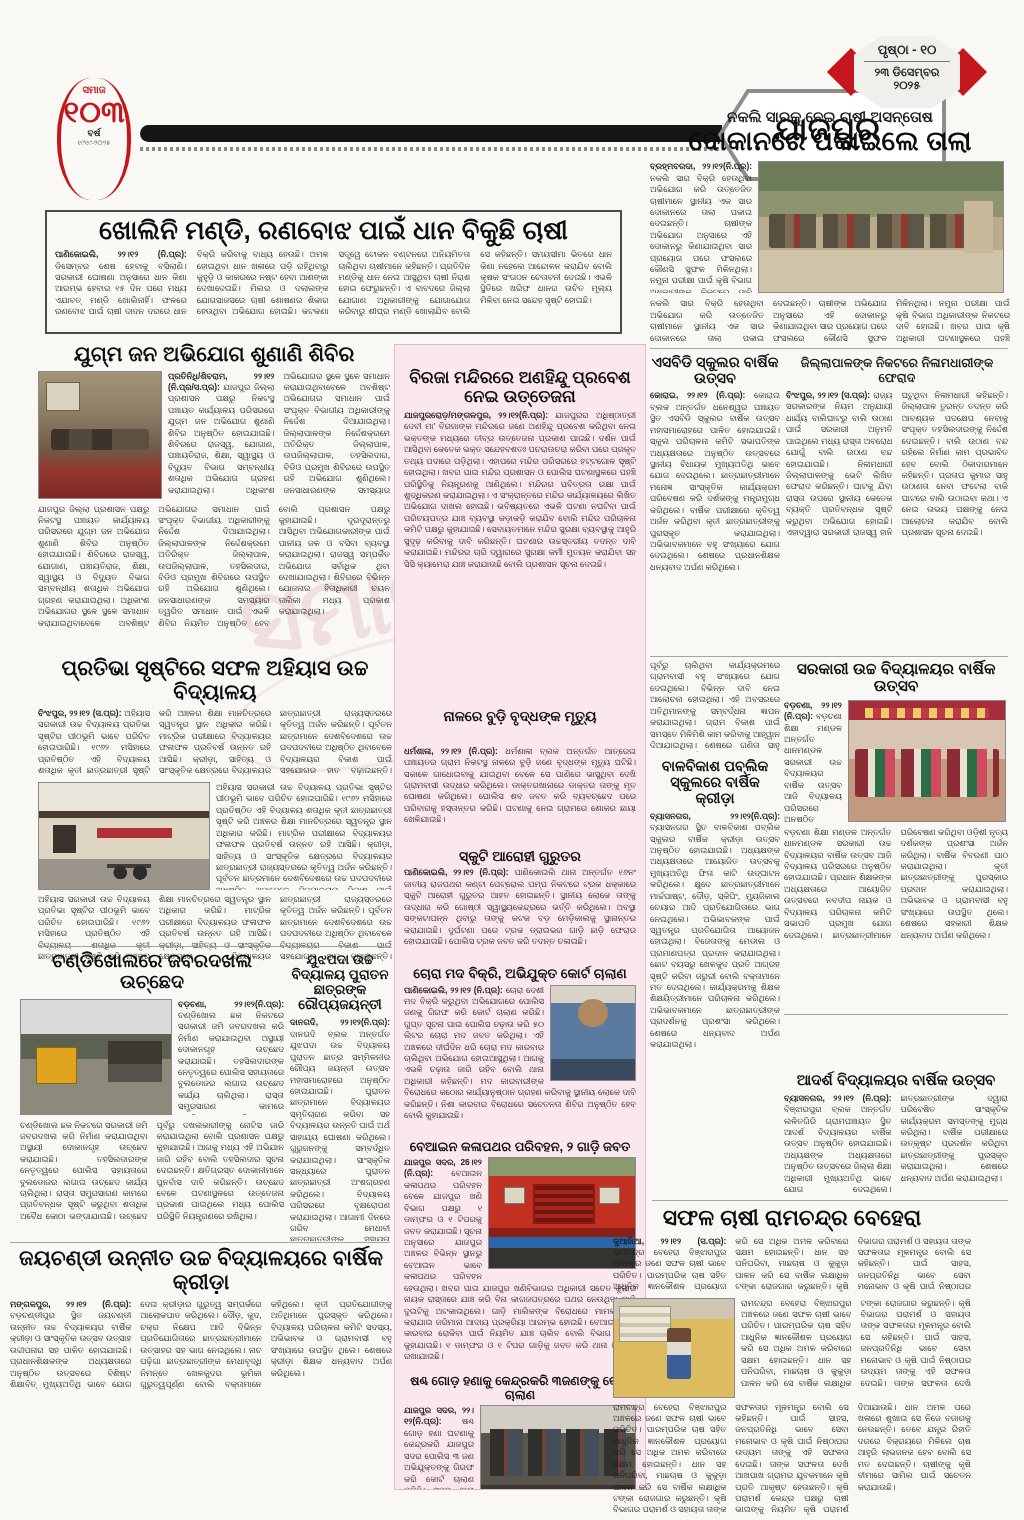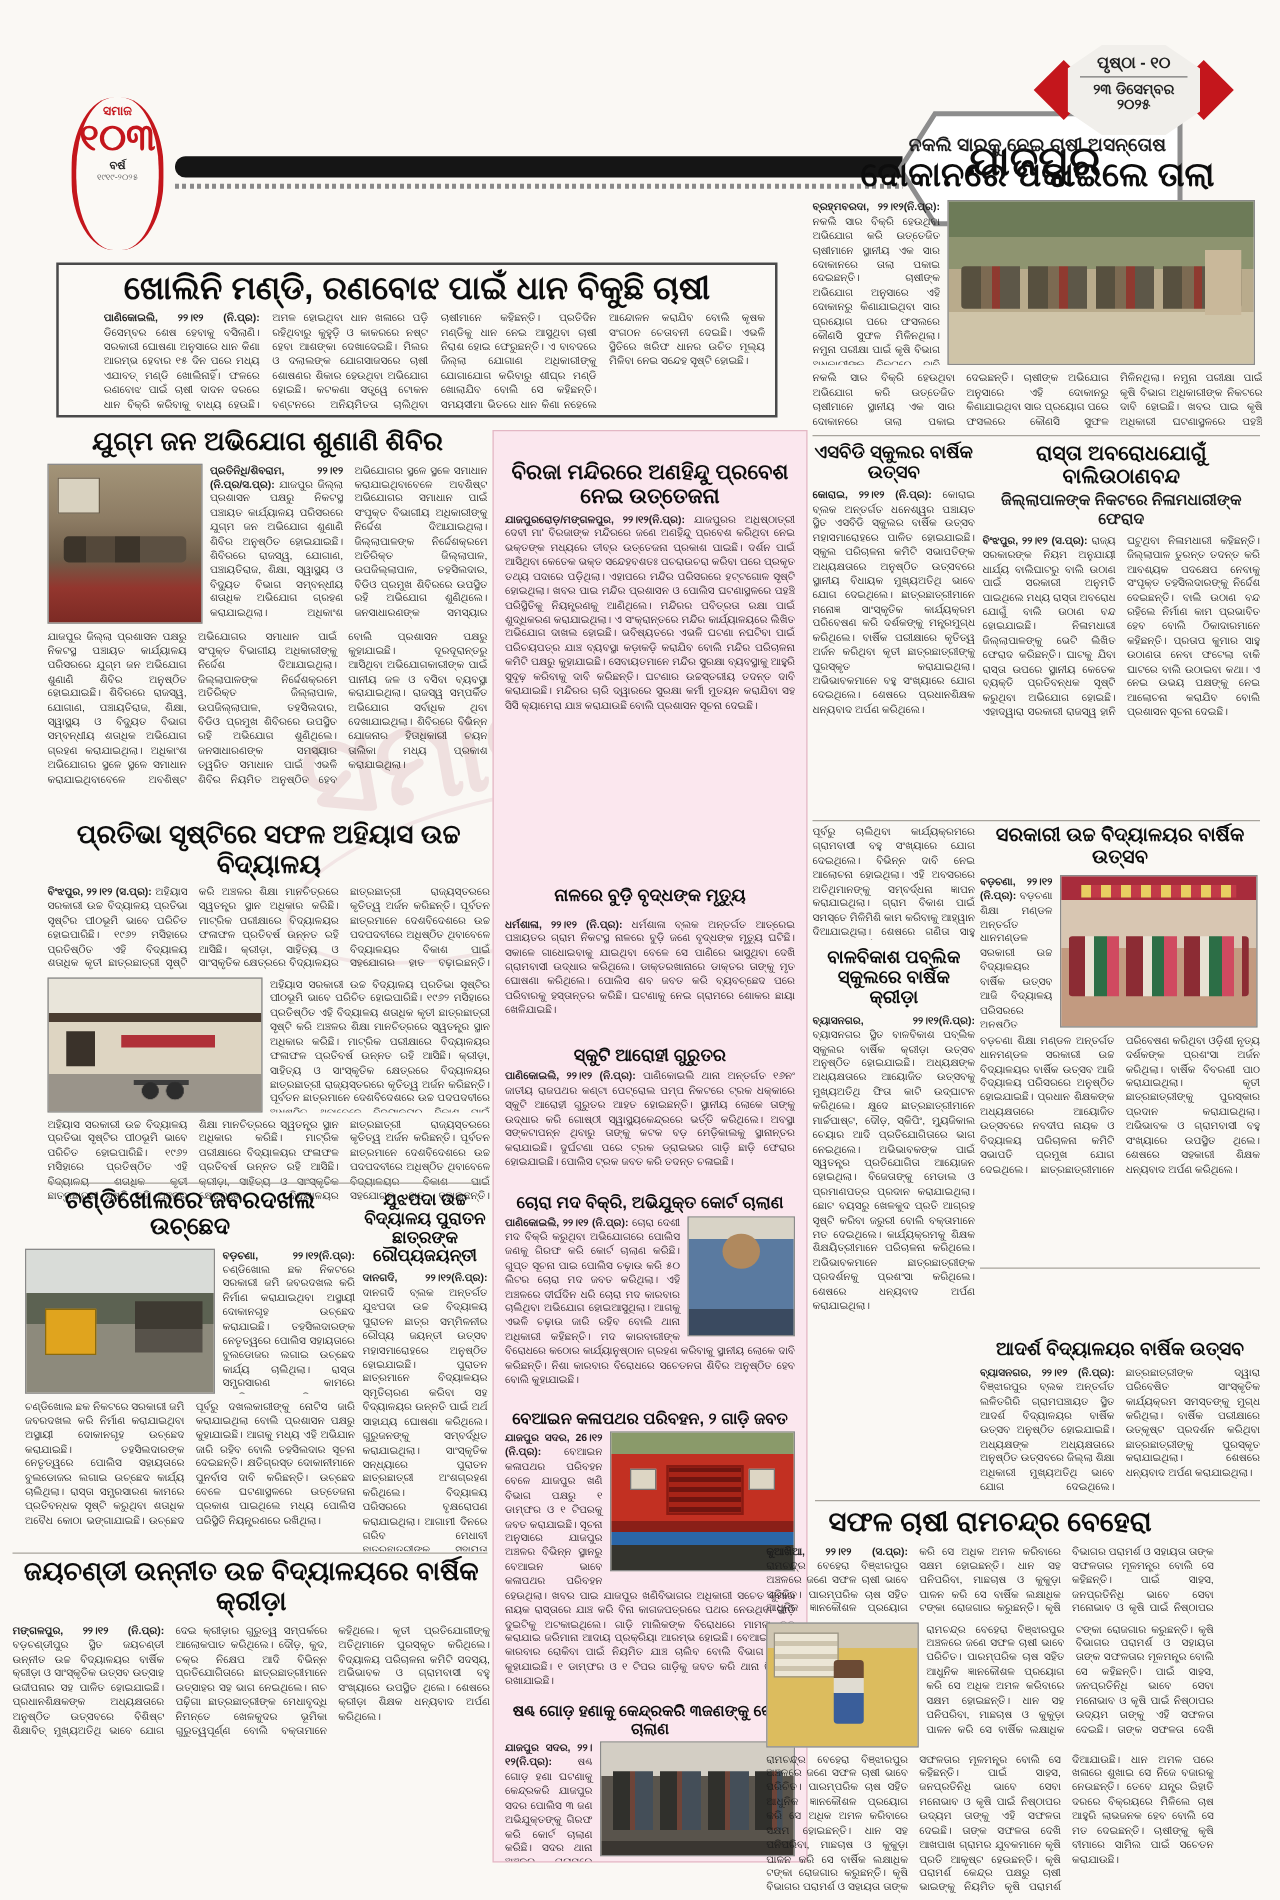--- a/index.html
+++ b/index.html
@@ -57,21 +57,21 @@
       <div style="font-size:11.5px;font-weight:700;padding-top:4px;">୨୩ ଡିସେମ୍ବର</div>
       <div style="font-size:11.5px;font-weight:700;">୨୦୨୫</div>
     </div>
   </div>
 
   <div class="wm" style="left:240px;top:555px;font-size:92px;">ସମାଜ</div>
   <div class="wm-arc" style="left:225px;top:640px;width:330px;height:115px;"></div>
 
   <section class="abs" style="left:45px;top:210px;width:577px;height:124px;border:2px solid #4a4a4a;box-sizing:border-box;padding:4px 8px;background:#fbf9f5;">
     <h2 class="hl" style="font-size:26px;">ଖୋଲିନି ମଣ୍ଡି, ରଣବୋଝ ପାଇଁ ଧାନ ବିକୁଛି ଚାଷୀ</h2>
-    <div class="bt c4 ov" style="height:80px;margin-top:4px;margin-left:28px;">
+    <div class="bt c4 ov" style="height:80px;margin-top:4px;">
       <span class="dl">ପାଣିକୋଇଲି, ୨୨।୧୨ (ନି.ପ୍ର):</span>
       <span>ଡିସେମ୍ବର ଶେଷ ହେବାକୁ ବସିଲାଣି। ସରକାରୀ ଘୋଷଣା ଅନୁସାରେ ଧାନ କିଣା ଆରମ୍ଭ ହେବାର ୧୫ ଦିନ ପରେ ମଧ୍ୟ ଏଯାବତ୍ ମଣ୍ଡି ଖୋଲିନାହିଁ। ଫଳରେ ରଣବୋଝ ପାଇଁ ଚାଷୀ ଦାଦନ ଦରରେ ଧାନ ବିକ୍ରି କରିବାକୁ ବାଧ୍ୟ ହେଉଛି। ଅମଳ ହୋଇଥିବା ଧାନ ଖଳାରେ ପଡ଼ି ରହିଥିବାରୁ କୁହୁଡ଼ି ଓ କାକରରେ ନଷ୍ଟ ହେବା ଆଶଙ୍କା ଦେଖାଦେଇଛି। ମିଲର ଓ ଦଲାଲଙ୍କ ଯୋଗସାଜସରେ ଚାଷୀ ଶୋଷଣର ଶିକାର ହେଉଥିବା ଅଭିଯୋଗ ହୋଇଛି। କଟକଣା ସତ୍ତ୍ୱେ ଟୋକନ ବଣ୍ଟନରେ ଅନିୟମିତତା ଚାଲିଥିବା ଚାଷୀମାନେ କହିଛନ୍ତି। ପ୍ରତିଦିନ ମଣ୍ଡିକୁ ଧାନ ନେଇ ଆସୁଥିବା ଚାଷୀ ନିରାଶ ହୋଇ ଫେରୁଛନ୍ତି। ଏ ବାବଦରେ ଜିଲ୍ଲା ଯୋଗାଣ ଅଧିକାରୀଙ୍କୁ ଯୋଗାଯୋଗ କରିବାରୁ ଶୀଘ୍ର ମଣ୍ଡି ଖୋଲାଯିବ ବୋଲି ସେ କହିଛନ୍ତି। ସମୟସୀମା ଭିତରେ ଧାନ କିଣା ନହେଲେ ଆନ୍ଦୋଳନ କରାଯିବ ବୋଲି କୃଷକ ସଂଗଠନ ଚେତାବନୀ ଦେଇଛି। ଏଭଳି ସ୍ଥିତିରେ ଖରିଫ ଧାନର ଉଚିତ ମୂଲ୍ୟ ମିଳିବା ନେଇ ସନ୍ଦେହ ସୃଷ୍ଟି ହୋଇଛି।</span>
     </div>
   </section>
 
   <section class="abs" style="left:38px;top:342px;width:352px;height:310px;">
     <h2 class="hl" style="font-size:21px;">ଯୁଗ୍ମ ଜନ ଅଭିଯୋଗ ଶୁଣାଣି ଶିବିର</h2>
     <div class="row" style="margin-top:5px;">
       <div class="photo" style="width:124px;height:128px;">
         <div style="position:absolute;inset:0;background:linear-gradient(180deg,#a39478 0%,#8d7c64 34%,#6f5d49 60%,#93362e 78%,#7c2a24 100%);"></div>
@@ -150,21 +150,21 @@
 
   <section class="abs pinkbox" style="left:394px;top:344px;width:252px;height:1146px;">
 
     <h2 class="hl" style="font-size:17px;margin-top:15px;">ବିରଜା ମନ୍ଦିରରେ ଅଣହିନ୍ଦୁ ପ୍ରବେଶ ନେଇ ଉତ୍ତେଜନା</h2>
     <div class="bt ov" style="height:292px;margin-top:4px;">
       <span class="dl">ଯାଜପୁରରୋଡ଼/ମଙ୍ଗଳପୁର, ୨୨।୧୨(ନି.ପ୍ର):</span>
       <span>ଯାଜପୁରର ଅଧିଷ୍ଠାତ୍ରୀ ଦେବୀ ମା' ବିରଜାଙ୍କ ମନ୍ଦିରରେ ଜଣେ ଅଣହିନ୍ଦୁ ପ୍ରବେଶ କରିଥିବା ନେଇ ଭକ୍ତଙ୍କ ମଧ୍ୟରେ ତୀବ୍ର ଉତ୍ତେଜନା ପ୍ରକାଶ ପାଇଛି। ଦର୍ଶନ ପାଇଁ ଆସିଥିବା କେତେକ ଭକ୍ତ ସନ୍ଦେହବଶତଃ ପଚରାଉଚରା କରିବା ପରେ ପ୍ରକୃତ ତଥ୍ୟ ପଦାରେ ପଡ଼ିଥିଲା। ଏହାପରେ ମନ୍ଦିର ପରିସରରେ ହଟ୍ଟଗୋଳ ସୃଷ୍ଟି ହୋଇଥିଲା। ଖବର ପାଇ ମନ୍ଦିର ପ୍ରଶାସନ ଓ ପୋଲିସ ଘଟଣାସ୍ଥଳରେ ପହଞ୍ଚି ପରିସ୍ଥିତିକୁ ନିୟନ୍ତ୍ରଣକୁ ଆଣିଥିଲେ। ମନ୍ଦିରର ପବିତ୍ରତା ରକ୍ଷା ପାଇଁ ଶୁଦ୍ଧିକରଣ କରାଯାଇଥିଲା। ଏ ସଂକ୍ରାନ୍ତରେ ମନ୍ଦିର କାର୍ଯ୍ୟାଳୟରେ ଲିଖିତ ଅଭିଯୋଗ ଦାଖଲ ହୋଇଛି। ଭବିଷ୍ୟତରେ ଏଭଳି ଘଟଣା ନଘଟିବା ପାଇଁ ପରିଚୟପତ୍ର ଯାଞ୍ଚ ବ୍ୟବସ୍ଥା କଡ଼ାକଡ଼ି କରାଯିବ ବୋଲି ମନ୍ଦିର ପରିଚାଳନା କମିଟି ପକ୍ଷରୁ କୁହାଯାଇଛି। ସେବାୟତମାନେ ମନ୍ଦିର ସୁରକ୍ଷା ବ୍ୟବସ୍ଥାକୁ ଆହୁରି ସୁଦୃଢ଼ କରିବାକୁ ଦାବି କରିଛନ୍ତି। ଘଟଣାର ଉଚ୍ଚସ୍ତରୀୟ ତଦନ୍ତ ଦାବି କରାଯାଇଛି। ମନ୍ଦିରର ଚାରି ଦ୍ୱାରରେ ସୁରକ୍ଷା କର୍ମୀ ମୁତୟନ କରାଯିବା ସହ ସିସି କ୍ୟାମେରା ଯାଞ୍ଚ କରାଯାଉଛି ବୋଲି ପ୍ରଶାସନ ସୂଚନା ଦେଇଛି।</span>
     </div>
 
     <h2 class="hl" style="font-size:14px;margin-top:7px;">ନାଳରେ ବୁଡ଼ି ବୃଦ୍ଧଙ୍କ ମୃତ୍ୟୁ</h2>
-    <div class="bt ov" style="height:96px;margin-top:9px;">
+    <div class="bt ov" style="height:96px;margin-top:21px;">
       <span class="dl">ଧର୍ମଶାଳା, ୨୨।୧୨ (ନି.ପ୍ର):</span>
       <span>ଧର୍ମଶାଳା ବ୍ଲକ ଅନ୍ତର୍ଗତ ଆତ୍ରେଇ ପଞ୍ଚାୟତର ଗ୍ରାମ ନିକଟସ୍ଥ ନାଳରେ ବୁଡ଼ି ଜଣେ ବୃଦ୍ଧଙ୍କ ମୃତ୍ୟୁ ଘଟିଛି। ସକାଳେ ଗାଧୋଇବାକୁ ଯାଇଥିବା ବେଳେ ସେ ପାଣିରେ ଭାସୁଥିବା ଦେଖି ଗ୍ରାମବାସୀ ଉଦ୍ଧାର କରିଥିଲେ। ଡାକ୍ତରଖାନାରେ ଡାକ୍ତର ତାଙ୍କୁ ମୃତ ଘୋଷଣା କରିଥିଲେ। ପୋଲିସ ଶବ ଜବତ କରି ବ୍ୟବଚ୍ଛେଦ ପରେ ପରିବାରକୁ ହସ୍ତାନ୍ତର କରିଛି। ଘଟଣାକୁ ନେଇ ଗ୍ରାମରେ ଶୋକର ଛାୟା ଖେଳିଯାଇଛି।</span>
     </div>
 
     <h2 class="hl" style="font-size:14px;margin-top:7px;">ସ୍କୁଟି ଆରୋହୀ ଗୁରୁତର</h2>
     <div class="bt ov" style="height:92px;margin-top:3px;">
       <span class="dl">ପାଣିକୋଇଲି, ୨୨।୧୨ (ନି.ପ୍ର):</span>
       <span>ପାଣିକୋଇଲି ଥାନା ଅନ୍ତର୍ଗତ ୧୬ନଂ ଜାତୀୟ ରାଜପଥର କଣ୍ଟା ପେଟ୍ରୋଲ ପମ୍ପ ନିକଟରେ ଟ୍ରକ ଧକ୍କାରେ ସ୍କୁଟି ଆରୋହୀ ଗୁରୁତର ଆହତ ହୋଇଛନ୍ତି। ସ୍ଥାନୀୟ ଲୋକେ ତାଙ୍କୁ ଉଦ୍ଧାର କରି ଗୋଷ୍ଠୀ ସ୍ୱାସ୍ଥ୍ୟକେନ୍ଦ୍ରରେ ଭର୍ତ୍ତି କରିଥିଲେ। ଅବସ୍ଥା ସଙ୍କଟାପନ୍ନ ଥିବାରୁ ତାଙ୍କୁ କଟକ ବଡ଼ ମେଡ଼ିକାଲକୁ ସ୍ଥାନାନ୍ତର କରାଯାଇଛି। ଦୁର୍ଘଟଣା ପରେ ଟ୍ରକ ଡ୍ରାଇଭର ଗାଡ଼ି ଛାଡ଼ି ଫେରାର ହୋଇଯାଇଛି। ପୋଲିସ ଟ୍ରକ ଜବତ କରି ତଦନ୍ତ ଚଳାଇଛି।</span>
     </div>
 
@@ -224,21 +224,20 @@
 
   <section class="abs" style="left:650px;top:354px;width:130px;height:300px;">
     <h2 class="hl" style="font-size:14.5px;">ଏସବିଡି ସ୍କୁଲର ବାର୍ଷିକ ଉତ୍ସବ</h2>
     <div class="bt ov" style="height:252px;margin-top:4px;">
       <span class="dl">କୋରାଇ, ୨୨।୧୨ (ନି.ପ୍ର):</span>
       <span>କୋରାଇ ବ୍ଲକ ଅନ୍ତର୍ଗତ ଧନେଶ୍ୱର ପଞ୍ଚାୟତ ସ୍ଥିତ ଏସବିଡି ସ୍କୁଲର ବାର୍ଷିକ ଉତ୍ସବ ମହାସମାରୋହରେ ପାଳିତ ହୋଇଯାଇଛି। ସ୍କୁଲ ପରିଚାଳନା କମିଟି ସଭାପତିଙ୍କ ଅଧ୍ୟକ୍ଷତାରେ ଅନୁଷ୍ଠିତ ଉତ୍ସବରେ ସ୍ଥାନୀୟ ବିଧାୟକ ମୁଖ୍ୟଅତିଥି ଭାବେ ଯୋଗ ଦେଇଥିଲେ। ଛାତ୍ରଛାତ୍ରୀମାନେ ମନୋଜ୍ଞ ସାଂସ୍କୃତିକ କାର୍ଯ୍ୟକ୍ରମ ପରିବେଷଣ କରି ଦର୍ଶକଙ୍କୁ ମନ୍ତ୍ରମୁଗ୍ଧ କରିଥିଲେ। ବାର୍ଷିକ ପରୀକ୍ଷାରେ କୃତିତ୍ୱ ଅର୍ଜନ କରିଥିବା କୃତୀ ଛାତ୍ରଛାତ୍ରୀଙ୍କୁ ପୁରସ୍କୃତ କରାଯାଇଥିଲା। ଅଭିଭାବକମାନେ ବହୁ ସଂଖ୍ୟାରେ ଯୋଗ ଦେଇଥିଲେ। ଶେଷରେ ପ୍ରଧାନଶିକ୍ଷକ ଧନ୍ୟବାଦ ଅର୍ପଣ କରିଥିଲେ।</span>
     </div>
   </section>
 
   <section class="abs" style="left:786px;top:354px;width:222px;height:300px;">
-    <h2 class="hl" style="font-size:16.5px;">ରାସ୍ତା ଅବରୋଧଯୋଗୁଁ ବାଲିଉଠାଣବନ୍ଦ</h2>
     <div class="subhead" style="font-size:12.5px;margin-top:2px;">ଜିଲ୍ଲାପାଳଙ୍କ ନିକଟରେ ନିଳାମଧାରୀଙ୍କ ଫେରାଦ</div>
     <div class="bt c2 ov" style="height:248px;margin-top:4px;">
       <span class="dl">ବିଂଝପୁର, ୨୨।୧୨ (ସ.ପ୍ର):</span>
       <span>ରାଜ୍ୟ ସରକାରଙ୍କ ନିୟମ ଅନୁଯାୟୀ ଧାର୍ଯ୍ୟ ବାଲିଘାଟରୁ ବାଲି ଉଠାଣ ପାଇଁ ସରକାରୀ ଅନୁମତି ପାଇଥିଲେ ମଧ୍ୟ ରାସ୍ତା ଅବରୋଧ ଯୋଗୁଁ ବାଲି ଉଠାଣ ବନ୍ଦ ହୋଇଯାଇଛି। ନିଳାମଧାରୀ ଜିଲ୍ଲାପାଳଙ୍କୁ ଭେଟି ଲିଖିତ ଫେରାଦ କରିଛନ୍ତି। ଘାଟକୁ ଯିବା ରାସ୍ତା ଉପରେ ସ୍ଥାନୀୟ କେତେକ ବ୍ୟକ୍ତି ପ୍ରତିବନ୍ଧକ ସୃଷ୍ଟି କରୁଥିବା ଅଭିଯୋଗ ହୋଇଛି। ଏହାଦ୍ୱାରା ସରକାରୀ ରାଜସ୍ୱ ହାନି ଘଟୁଥିବା ନିଳାମଧାରୀ କହିଛନ୍ତି। ଜିଲ୍ଲାପାଳ ତୁରନ୍ତ ତଦନ୍ତ କରି ଆବଶ୍ୟକ ପଦକ୍ଷେପ ନେବାକୁ ସଂପୃକ୍ତ ତହସିଲଦାରଙ୍କୁ ନିର୍ଦ୍ଦେଶ ଦେଇଛନ୍ତି। ବାଲି ଉଠାଣ ବନ୍ଦ ରହିଲେ ନିର୍ମାଣ କାମ ପ୍ରଭାବିତ ହେବ ବୋଲି ଠିକାଦାରମାନେ କହିଛନ୍ତି। ପ୍ରତାପ କୁମାର ସାହୁ ଉଠାଣତା ନେବା ଫଟେଲା ବାକି ଘାଟରେ ବାଲି ଉଠାଇବା କଥା। ଏ ନେଇ ଉଭୟ ପକ୍ଷଙ୍କୁ ନେଇ ଆଲୋଚନା କରାଯିବ ବୋଲି ପ୍ରଶାସନ ସୂଚନା ଦେଇଛି।</span>
     </div>
   </section>
 
   <div class="rule" style="left:650px;top:656px;width:358px;"></div>
 
   <section class="abs" style="left:650px;top:660px;width:130px;height:545px;">

